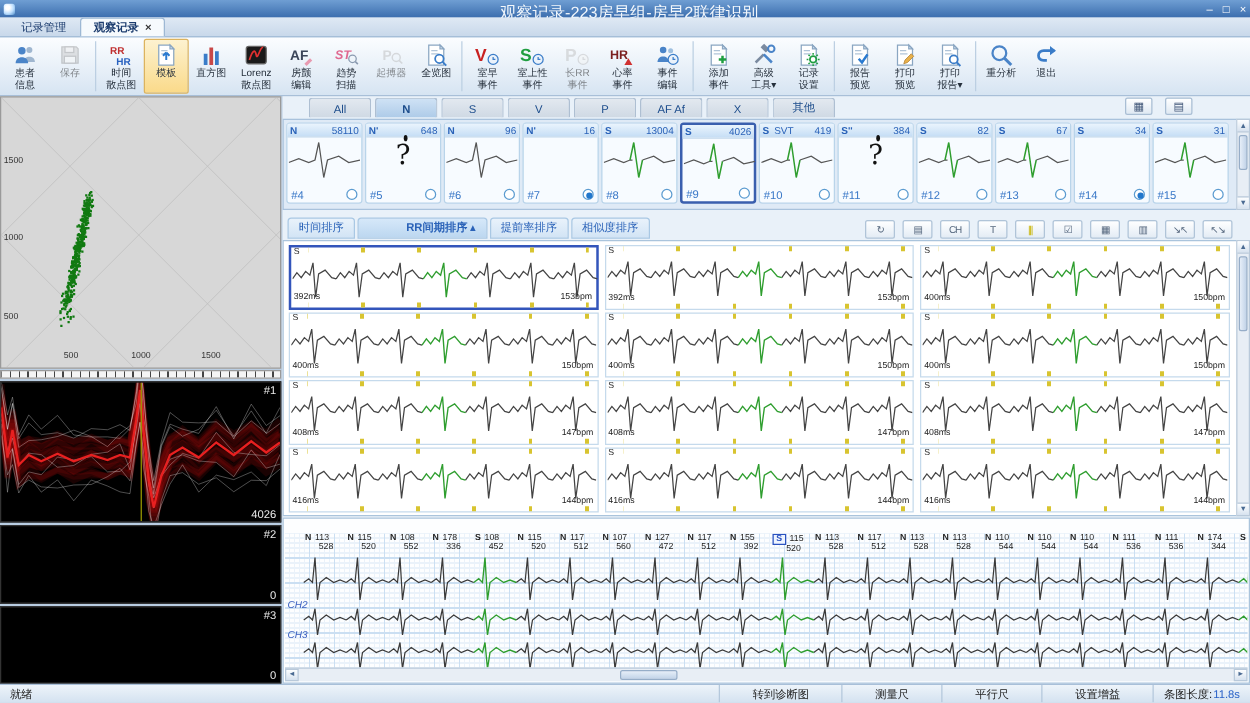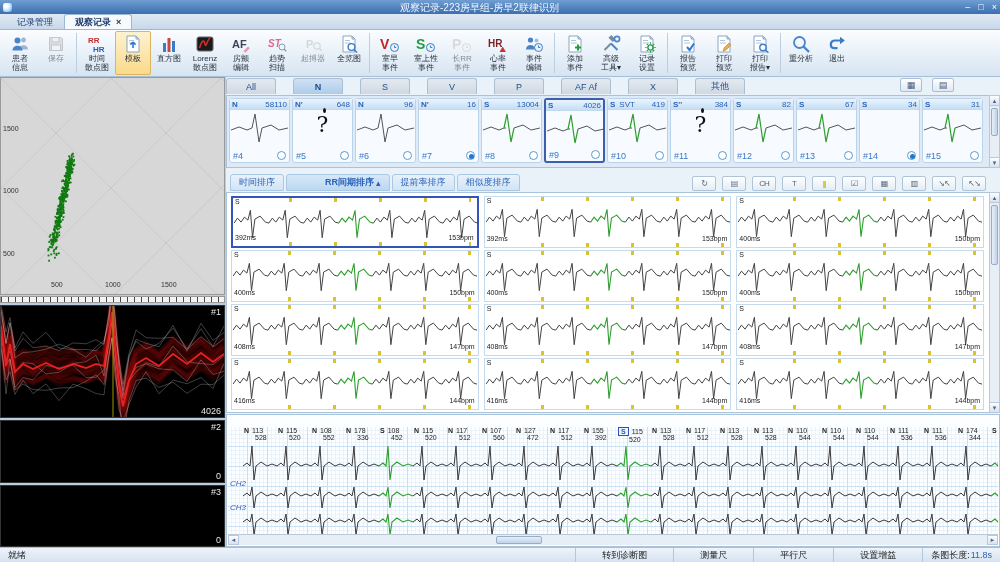--- a/index.html
+++ b/index.html
@@ -6,21 +6,21 @@
   html,body { width:1000px; height:562px; overflow:hidden;
     font-family:"Liberation Sans","DejaVu Sans",sans-serif; }
   body { background:#b9cde2; position:relative; font-size:9px; color:#222; }
 
   
   .titlebar { position:absolute; left:0; top:0; width:1000px; height:14px;
     background:linear-gradient(#6f9ed3,#3c6eae); display:flex; align-items:center;
     color:#fff; font-size:9px; }
   .app-ico { width:9px; height:9px; margin:0 4px 0 3px; border-radius:2px;
     background:radial-gradient(circle at 35% 35%, #fff 20%, #bfe0ff 55%, #4e8cc8); }
-  .title-text { position:absolute; left:400px; top:1px; font-size:10px; color:#f2f7fc; }
+  .title-text { position:absolute; left:400px; top:1px; font-size:13px; color:#f2f7fc; }
   .win-ctrls { position:absolute; right:3px; top:0; display:flex; gap:8px; font-size:9px; }
   .win-ctrls span { cursor:default; line-height:14px; }
 
   
   .tabrow { position:absolute; left:0; top:14px; width:1000px; height:16px;
     background:linear-gradient(#dfe9f4,#c8d8ea); border-bottom:1px solid #9db8d4;
     display:flex; align-items:flex-end; padding-left:6px; }
   .navtab { height:15px; padding:0 10px; display:flex; align-items:center; gap:5px;
     font-size:9px; color:#1c3c6e; border:1px solid transparent; border-bottom:none; }
   .navtab.active { background:#f6fafd; border-color:#9db8d4; border-radius:3px 3px 0 0;
@@ -53,21 +53,21 @@
   .blackpanel { position:absolute; left:0; width:225px; background:#000;
     border:1px solid #333; overflow:hidden; }
   .bp-id { position:absolute; right:3px; top:1px; color:#e8e8e8; font-size:9px; }
   .bp-count { position:absolute; right:3px; bottom:1px; color:#e8e8e8; font-size:9px; }
 
   .right-panel { position:absolute; left:226px; top:0; width:774px; height:470px;
     background:#e9f1f9; }
 
   
   .class-tabs { position:absolute; left:0; top:0; width:774px; height:17px; display:flex;
-    align-items:flex-end; gap:17px; padding-left:0; }
+    align-items:flex-end; gap:3px; padding-left:21px; }
   .ctab { width:50px; height:16px; display:flex; align-items:center; justify-content:center;
     background:linear-gradient(#e3e9f0,#cfd9e4); border:1px solid #aebfd2; border-bottom:none;
     border-radius:3px 3px 0 0; color:#1d4d8c; font-size:9px; cursor:pointer; }
   .ctab.active { background:linear-gradient(#cfe2f5,#aecbe8); font-weight:bold; }
   .class-tools { position:absolute; right:46px; top:1px; display:flex; gap:10px; }
   .mini-grid-btn { width:22px; height:14px; border:1px solid #a9bed4; border-radius:2px;
     background:linear-gradient(#fff,#dfe9f3); display:flex; align-items:center;
     justify-content:center; font-size:9px; color:#44597a; cursor:pointer; }
 
   

